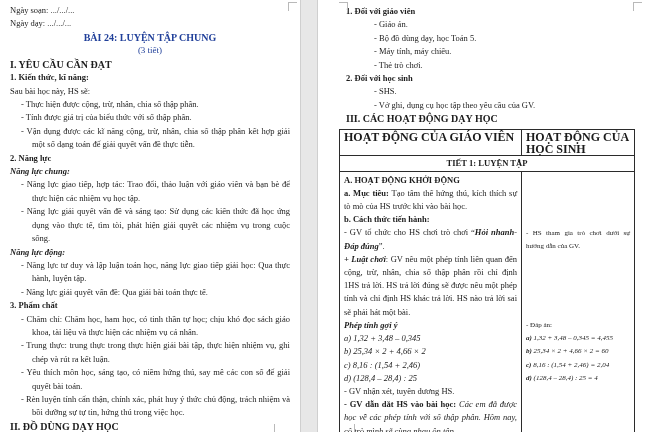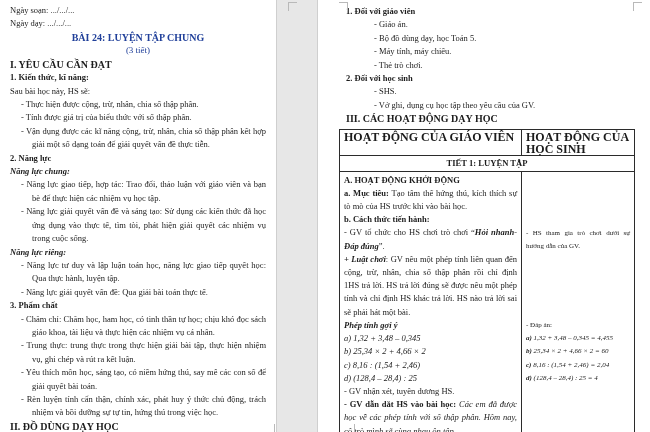--- a/index.html
+++ b/index.html
@@ -3,21 +3,21 @@
 <meta charset="utf-8">
 <style>
   html,body{margin:0;padding:0;}
   body{
     width:650px;height:432px;position:relative;overflow:hidden;
     background:#e7e7e7;
     font-family:"Liberation Serif","DejaVu Serif",serif;
     color:#1c1c1c;
   }
   .page{position:absolute;top:0;height:432px;background:#ffffff;box-sizing:border-box;}
-  #page1{left:0;width:277px;border-right:1px solid #cfcfcf;padding:4px 10px 0 10px;}
+  #page1{left:0;width:301px;border-right:1px solid #cfcfcf;padding:4px 10px 0 10px;}
   #page2{left:317px;width:383px;border-left:1px solid #cfcfcf;padding:5px 16px 0 28px;}
   .line{font-size:8.5px;line-height:13.4px;}
   .j{text-align:justify;}
   .h1{font-size:10px;line-height:13.4px;font-weight:bold;}
   .h2{font-size:8.5px;line-height:13.4px;font-weight:bold;}
   .hib{font-size:8.5px;line-height:13.4px;font-weight:bold;font-style:italic;}
   .title{font-size:10px;line-height:13.6px;font-weight:bold;text-align:center;color:#21409a;}
   .subtitle{font-size:9px;line-height:13.4px;font-weight:normal;text-align:center;color:#21409a;}
   .b{font-size:8.5px;line-height:13.4px;padding-left:22px;text-indent:-11px;text-align:justify;}
   .b2{font-size:8.5px;line-height:13.4px;padding-left:40px;text-indent:-12px;}
@@ -51,22 +51,22 @@
   <div class="h1">I. YÊU CẦU CẦN ĐẠT</div>
   <div class="h2">1. Kiến thức, kĩ năng:</div>
   <div class="line">Sau bài học này, HS sẽ:</div>
   <div class="b">- Thực hiện được cộng, trừ, nhân, chia số thập phân.</div>
   <div class="b">- Tính được giá trị của biểu thức với số thập phân.</div>
   <div class="b">- Vận dụng được các kĩ năng cộng, trừ, nhân, chia số thập phân kết hợp giải một số dạng toán để giải quyết vấn đề thực tiễn.</div>
   <div class="h2">2. Năng lực</div>
   <div class="hib">Năng lực chung:</div>
   <div class="b">- Năng lực giao tiếp, hợp tác: Trao đổi, thảo luận với giáo viên và bạn bè để thực hiện các nhiệm vụ học tập.</div>
   <div class="b">- Năng lực giải quyết vấn đề và sáng tạo: Sử dụng các kiến thức đã học ứng dụng vào thực tế, tìm tòi, phát hiện giải quyết các nhiệm vụ trong cuộc sống.</div>
-  <div class="hib">Năng lực riêng:</div>
-  <div class="b">- Năng lực tư duy và lập luận toán học, năng lực giao tiếp quyết học: Qua thực hành, luyện tập.</div>
+  <div class="hib">Năng lực động:</div>
+  <div class="b">- Năng lực tư duy và lập luận toán học, năng lực giao tiếp giải học: Qua thực hành, luyện tập.</div>
   <div class="b">- Năng lực giải quyết vấn đề: Qua giải bài toán thực tế.</div>
   <div class="h2">3. Phẩm chất</div>
   <div class="b">- Chăm chỉ: Chăm học, ham học, có tinh thần tự học; chịu khó đọc sách giáo khoa, tài liệu và thực hiện các nhiệm vụ cá nhân.</div>
   <div class="b">- Trung thực: trung thực trong thực hiện giải bài tập, thực hiện nhiệm vụ, ghi chép và rút ra kết luận.</div>
   <div class="b">- Yêu thích môn học, sáng tạo, có niềm hứng thú, say mê các con số để giải quyết bài toán.</div>
   <div class="b">- Rèn luyện tính cẩn thận, chính xác, phát huy ý thức chủ động, trách nhiệm và bồi dưỡng sự tự tin, hứng thú trong việc học.</div>
   <div class="h1">II. ĐỒ DÙNG DẠY HỌC</div>
 </div>
 
 <div class="page" id="page2">

